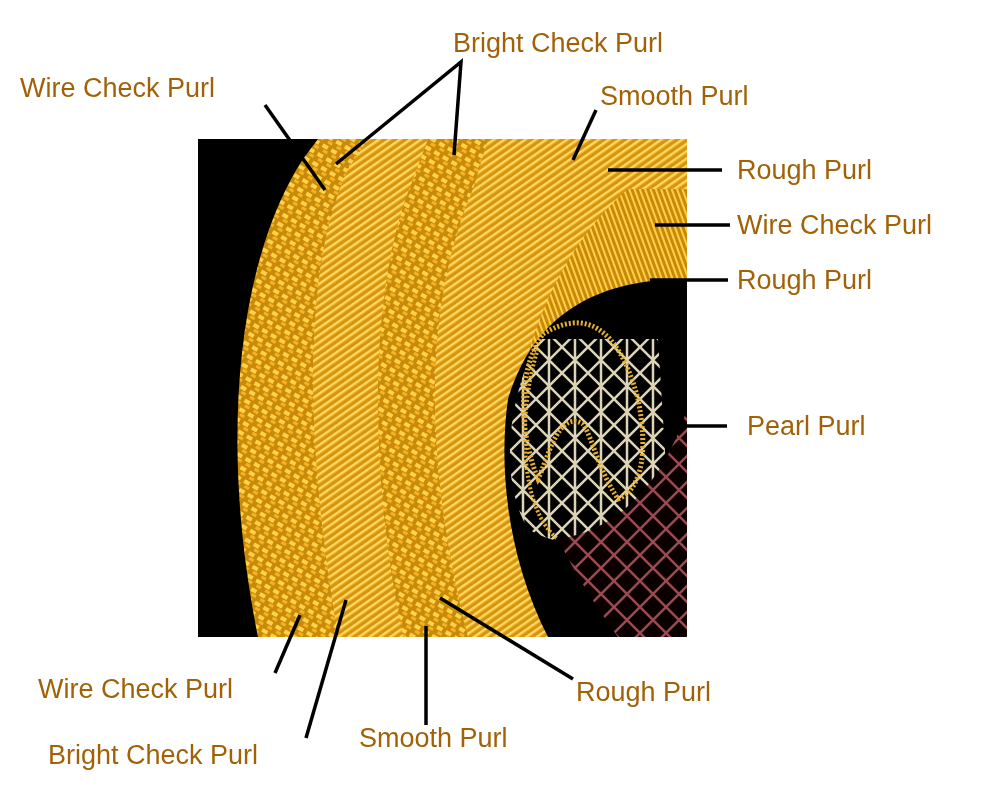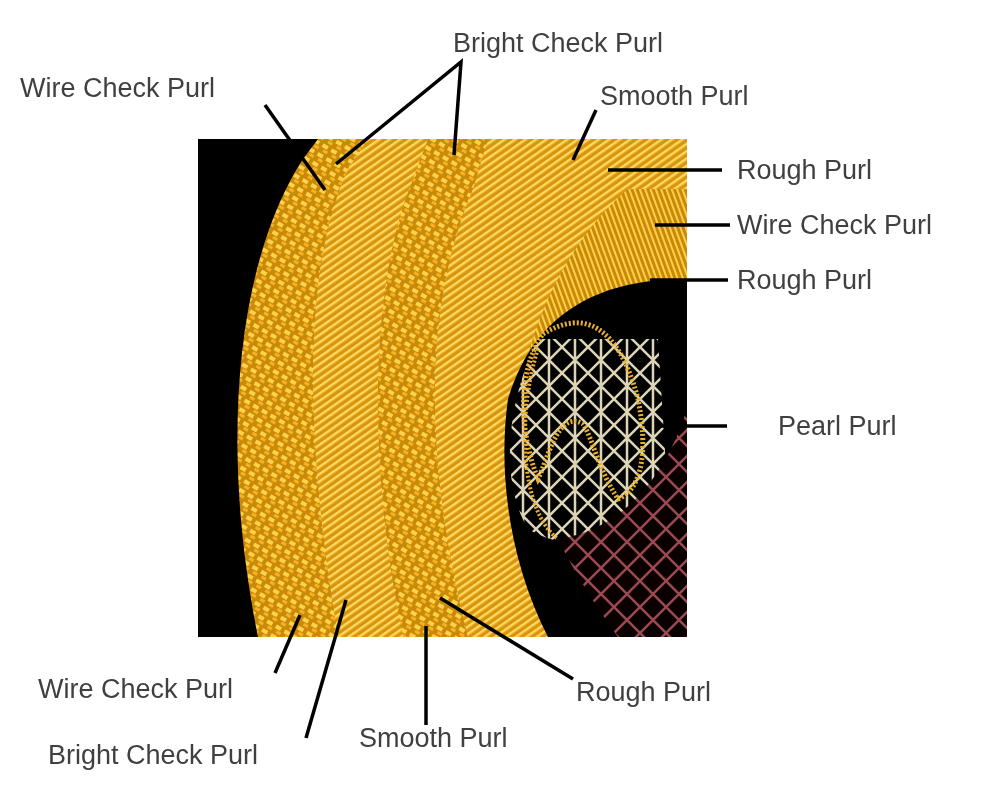--- a/index.html
+++ b/index.html
@@ -1,18 +1,18 @@
 <!DOCTYPE html>
 <html><head>
   <meta charset="utf-8">
   <style>
     html, body { margin: 0; padding: 0; background: #ffffff; }
     body { width: 1000px; height: 800px; position: relative; overflow: hidden;
            font-family: "Liberation Sans", "DejaVu Sans", sans-serif; }
-    .label { position: absolute; color: #404040; font-size: 27px; line-height: 30px; white-space: nowrap; }
+    .label { position: absolute; color: #a16207; font-size: 27px; line-height: 30px; white-space: nowrap; }
     .photo { position: absolute; left: 198px; top: 139px; width: 489px; height: 498px; background: #000; overflow: hidden; }
     .leaders { position: absolute; left: 0; top: 0; width: 1000px; height: 800px; pointer-events: none; }
   </style>
 </head>
 <body>
 
 <div class="photo">
   <svg width="489" height="498" viewBox="0 0 489 498">
     <defs>
       <pattern id="checkPat" width="10" height="10" patternUnits="userSpaceOnUse" patternTransform="rotate(30)">
@@ -72,17 +72,17 @@
     <line x1="440" y1="598" x2="573" y2="679"></line>
   </g>
 </svg>
 
 <div class="label" style="left:20px; top:73px;">Wire Check Purl</div>
 <div class="label" style="left:453px; top:28px;">Bright Check Purl</div>
 <div class="label" style="left:600px; top:81px;">Smooth Purl</div>
 <div class="label" style="left:737px; top:155px;">Rough Purl</div>
 <div class="label" style="left:737px; top:210px;">Wire Check Purl</div>
 <div class="label" style="left:737px; top:265px;">Rough Purl</div>
-<div class="label" style="left:778px; top:411px;">Pearl Purl</div>
+<div class="label" style="left:747px; top:411px;">Pearl Purl</div>
 <div class="label" style="left:38px; top:674px;">Wire Check Purl</div>
 <div class="label" style="left:48px; top:740px;">Bright Check Purl</div>
 <div class="label" style="left:359px; top:723px;">Smooth Purl</div>
 <div class="label" style="left:576px; top:677px;">Rough Purl</div>
 
 </body></html>

